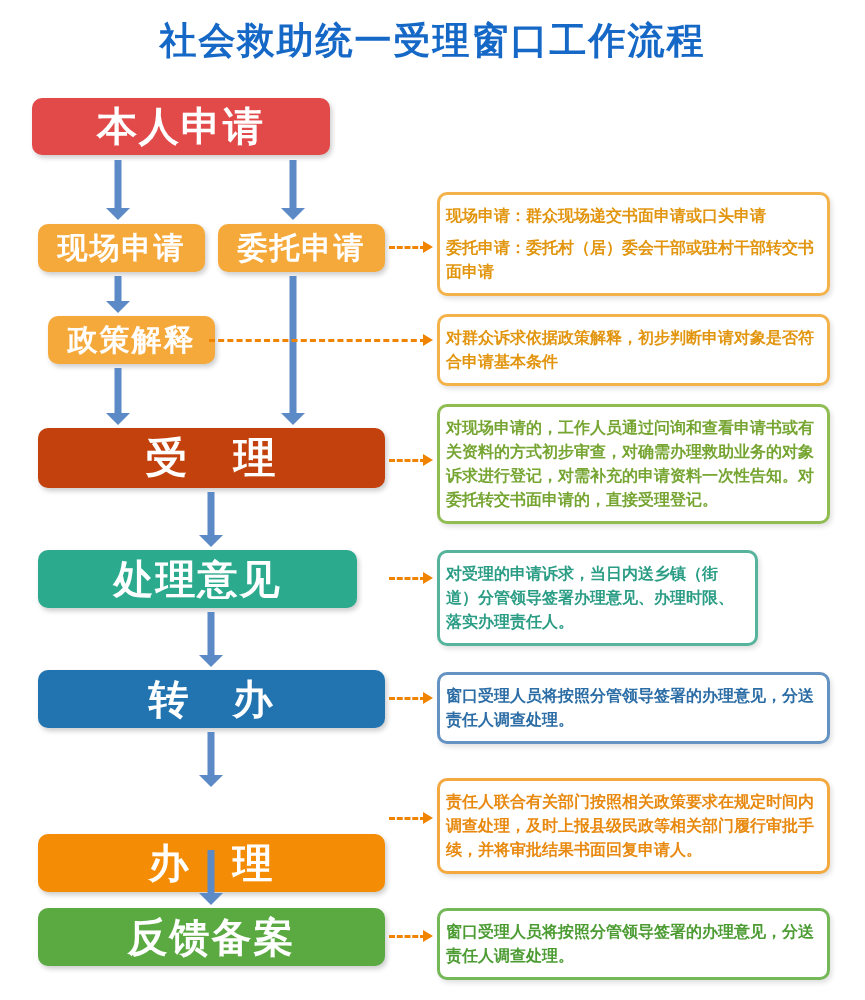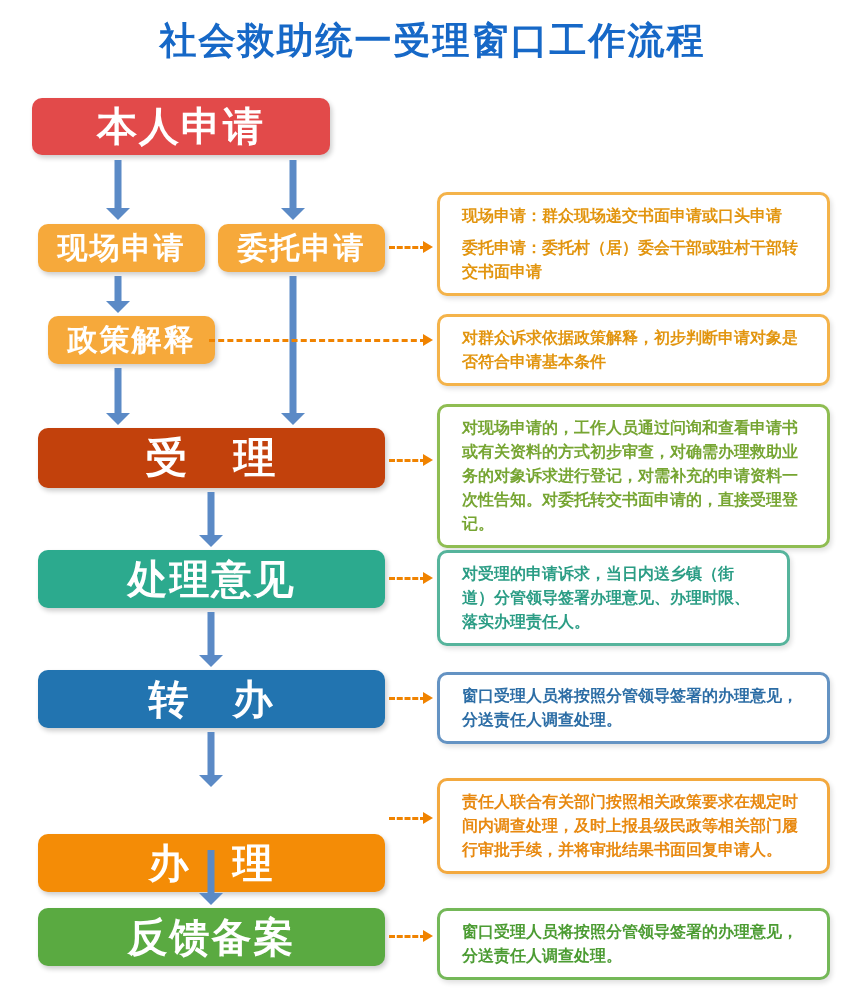--- a/index.html
+++ b/index.html
@@ -18,37 +18,37 @@
     display:flex;align-items:center;justify-content:center;
     color:#ffffff;font-weight:bold;
     box-shadow:2px 3px 5px rgba(0,0,0,.2);
     letter-spacing:2px;
   }
   .s1{left:32px;top:98px;width:298px;height:57px;font-size:40px;}
   .s2{left:38px;top:224px;width:167px;height:48px;font-size:30px;}
   .s3{left:218px;top:224px;width:167px;height:48px;font-size:30px;}
   .s4{left:48px;top:316px;width:167px;height:48px;font-size:30px;text-align:center;}
   .s5{left:38px;top:428px;width:347px;height:60px;font-size:42px;}
-  .s6{left:38px;top:550px;width:347px;height:58px;font-size:40px;}
+  .s6{left:38px;top:550px;width:319px;height:58px;font-size:40px;}
   .s7{left:38px;top:670px;width:347px;height:58px;font-size:40px;}
   .s8{left:38px;top:790px;width:347px;height:58px;font-size:40px;}
   .s9{left:38px;top:908px;width:347px;height:58px;font-size:40px;}
 
   .note{
     position:absolute;background:#ffffff;box-sizing:border-box;
     border:3px solid #cccccc;border-radius:10px;
-    padding:9px 22px;display:flex;flex-direction:column;justify-content:center;gap:8px;
+    padding:9px 6px;display:flex;flex-direction:column;justify-content:center;gap:8px;
     font-size:16px;font-weight:bold;line-height:1.5;
     box-shadow:2px 3px 5px rgba(0,0,0,.12);
   }
   .note p{margin:0;}
   .n1{left:437px;top:192px;width:393px;min-height:100px;}
   .n2{left:437px;top:314px;width:393px;min-height:62px;}
   .n3{left:437px;top:404px;width:393px;min-height:118px;}
-  .n4{left:437px;top:550px;width:353px;min-height:60px;}
+  .n4{left:437px;top:550px;width:321px;min-height:60px;}
   .n5{left:437px;top:672px;width:393px;min-height:54px;}
   .n6{left:437px;top:778px;width:393px;min-height:82px;}
   .n7{left:437px;top:908px;width:393px;min-height:54px;}
 
   .varrow{position:absolute;width:24px;}
   .varrow::before{
     content:"";position:absolute;left:50%;transform:translateX(-50%);
     top:0;bottom:10px;width:7px;background:var(--flow_arrow);
   }
   .varrow::after{

